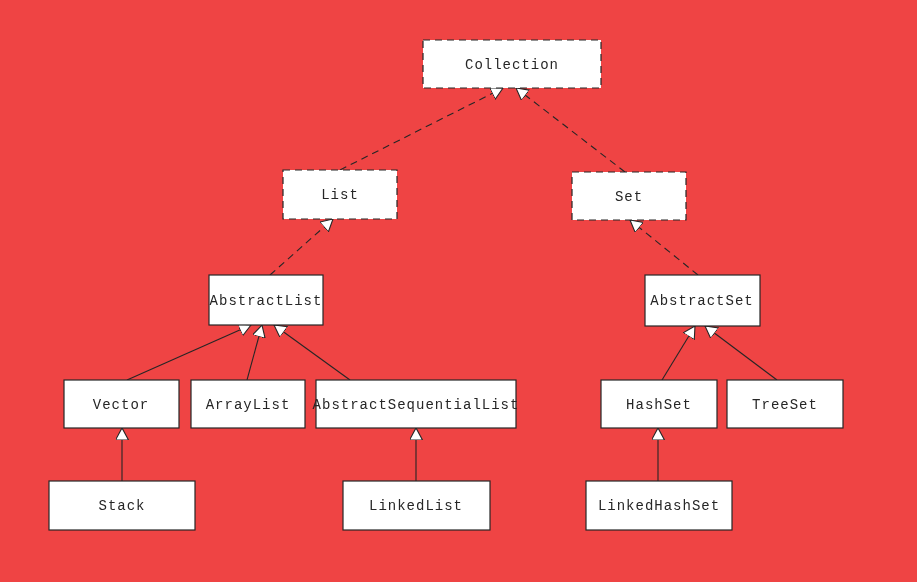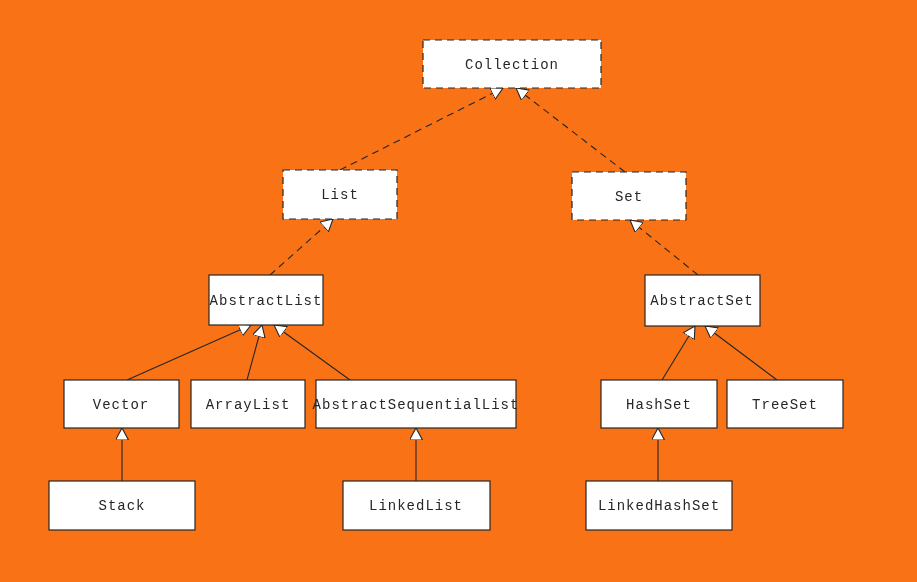--- a/index.html
+++ b/index.html
@@ -4,21 +4,21 @@
 <style>
   html, body {
     margin: 0;
     padding: 0;
     background: #ffffff;
   }
   .stage {
     position: relative;
     width: 917px;
     height: 582px;
-    background: #f97316;
+    background: #ef4444;
     overflow: hidden;
     text-decoration: underline;
   }
   svg.diagram {
     position: absolute;
     left: 0;
     top: 0;
     font-family: "Liberation Mono", "DejaVu Sans Mono", monospace;
   }
   .node-box {

